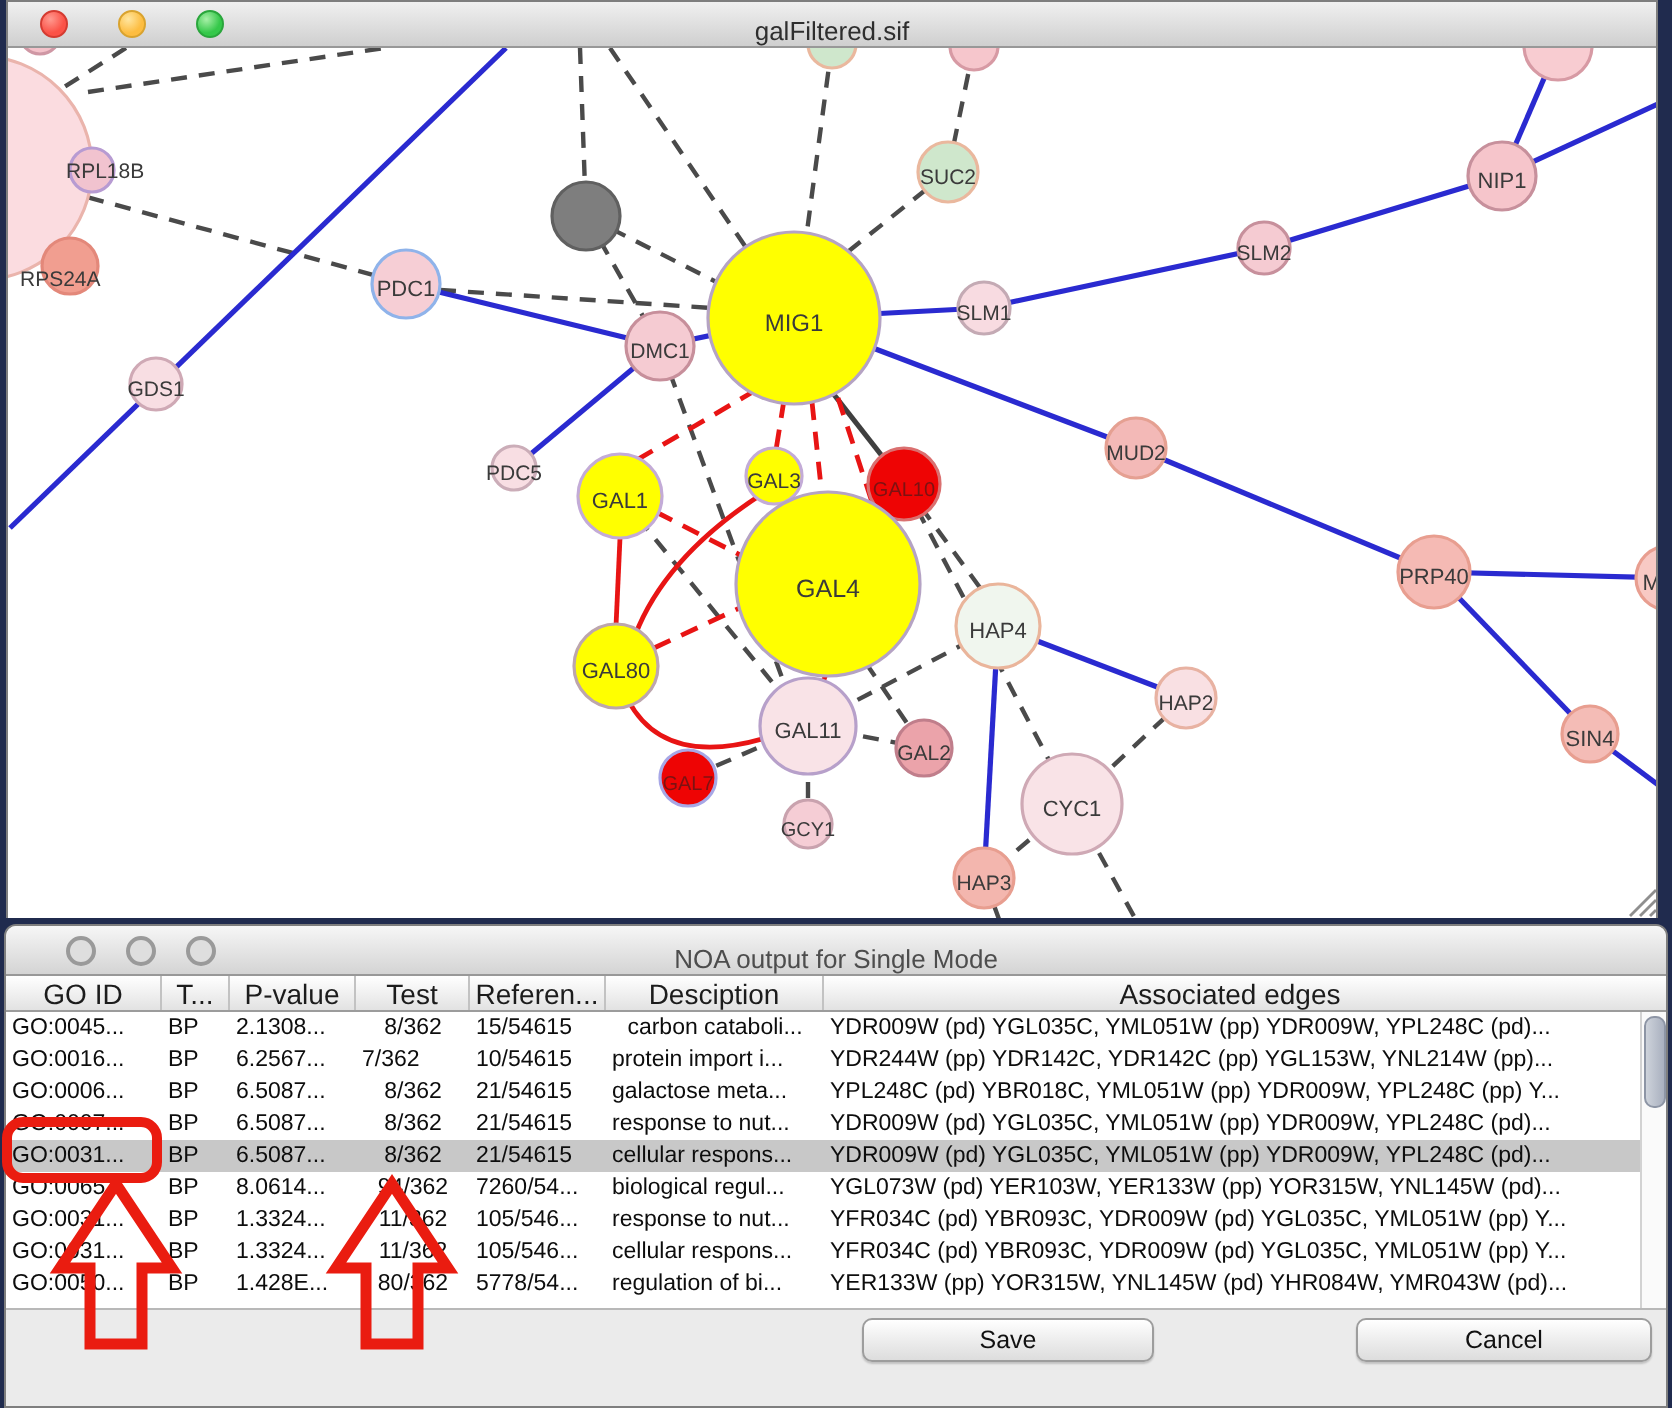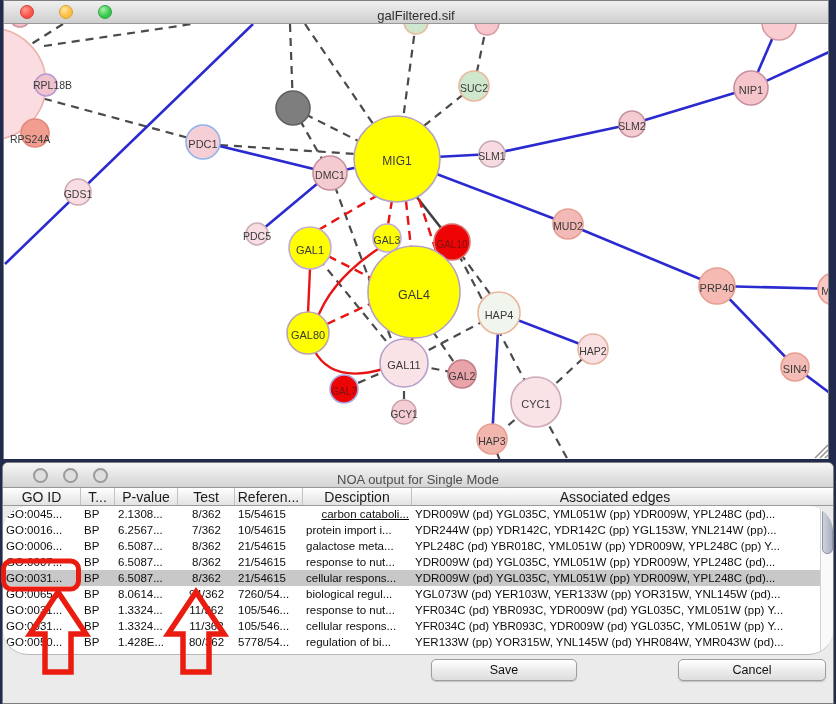--- a/index.html
+++ b/index.html
@@ -19,21 +19,21 @@
 
   #noa-win{left:2px;top:462px;width:832px;height:242px;background:#ebebeb;border-radius:6px 6px 0 0;}
   #noa-win .titlebar{height:24px;border-radius:5px 5px 0 0;background:linear-gradient(#f6f6f6,#d4d4d4);}
   #noa-win .wtitle{color:#4d4d4d;}
   #noa-win .lights{left:30px;gap:15px;}
   .thead{display:flex;height:17px;background:linear-gradient(#ffffff,#e2e2e2);
          border-bottom:1px solid #9c9c9c;font-size:14px;color:#1c1c1c;align-items:stretch;}
   .th{box-sizing:border-box;display:flex;align-items:center;justify-content:center;
       border-right:1px solid #c2c2c2;overflow:hidden;white-space:nowrap;}
   .th:last-child{border-right:none;}
-  .tbody{position:relative;height:148px;background:#fff;overflow:hidden;border-bottom:1px solid #b8b8b8;border-radius:25px;}
+  .tbody{position:relative;height:148px;background:#fff;overflow:hidden;border-bottom:1px solid #b8b8b8;}
   .tr{display:flex;height:16px;line-height:16px;font-size:11.5px;color:#0d0d0d;}
   .tr.sel{background:#c8c8c8;}
   .td{box-sizing:border-box;padding:0 3px;white-space:nowrap;overflow:hidden;}
   .scrollbar{position:absolute;right:0;top:0;width:13px;height:148px;background:#fafafa;border-left:1px solid #d2d2d2;box-sizing:border-box;}
   .thumb{position:absolute;left:1px;top:2px;width:9px;height:44px;border-radius:5px;
          background:linear-gradient(90deg,#ced3db,#a9b0bf);border:1px solid #8d95a5;}
   .macbtn{position:absolute;height:22px;box-sizing:border-box;border:1px solid #9d9d9d;border-radius:5px;
           background:linear-gradient(#ffffff,#efefef 45%,#dddddd);font-size:12.5px;color:#111;
           display:flex;align-items:center;justify-content:center;box-shadow:0 1px 1px rgba(0,0,0,.18);
           font-family:"Liberation Sans",sans-serif;}
@@ -202,28 +202,28 @@
         <div class="th" style="width: 109px; flex: 0 0 109px;">Desciption</div>
         <div class="th" style="width: 406px; flex: 0 0 406px;">Associated edges</div>
       </div>
     <div class="tbody" id="tbody">
       <div class="tr">
           <div class="td" style="width: 78px; flex: 0 0 78px; text-align: left;">GO:0045...</div>
           <div class="td" style="width: 34px; flex: 0 0 34px; text-align: left;">BP</div>
           <div class="td" style="width: 63px; flex: 0 0 63px; text-align: left;">2.1308...</div>
           <div class="td" style="width: 57px; flex: 0 0 57px; text-align: center;">8/362</div>
           <div class="td" style="width: 68px; flex: 0 0 68px; text-align: left;">15/54615</div>
-          <div class="td" style="width: 109px; flex: 0 0 109px; text-align: right; text-decoration: underline;">carbon cataboli...</div>
+          <div class="td" style="width: 109px; flex: 0 0 109px; text-align: center;">carbon cataboli...</div>
           <div class="td" style="width: 406px; flex: 0 0 406px; text-align: left;">YDR009W (pd) YGL035C, YML051W (pp) YDR009W, YPL248C (pd)...</div>
         </div>
         <div class="tr">
           <div class="td" style="width: 78px; flex: 0 0 78px; text-align: left;">GO:0016...</div>
           <div class="td" style="width: 34px; flex: 0 0 34px; text-align: left;">BP</div>
           <div class="td" style="width: 63px; flex: 0 0 63px; text-align: left;">6.2567...</div>
-          <div class="td" style="width: 57px; flex: 0 0 57px; text-align: center;">7/362</div>
+          <div class="td" style="width: 57px; flex: 0 0 57px; text-align: left;">7/362</div>
           <div class="td" style="width: 68px; flex: 0 0 68px; text-align: left;">10/54615</div>
           <div class="td" style="width: 109px; flex: 0 0 109px; text-align: left;">protein import i...</div>
           <div class="td" style="width: 406px; flex: 0 0 406px; text-align: left;">YDR244W (pp) YDR142C, YDR142C (pp) YGL153W, YNL214W (pp)...</div>
         </div>
         <div class="tr">
           <div class="td" style="width: 78px; flex: 0 0 78px; text-align: left;">GO:0006...</div>
           <div class="td" style="width: 34px; flex: 0 0 34px; text-align: left;">BP</div>
           <div class="td" style="width: 63px; flex: 0 0 63px; text-align: left;">6.5087...</div>
           <div class="td" style="width: 57px; flex: 0 0 57px; text-align: center;">8/362</div>
           <div class="td" style="width: 68px; flex: 0 0 68px; text-align: left;">21/54615</div>

